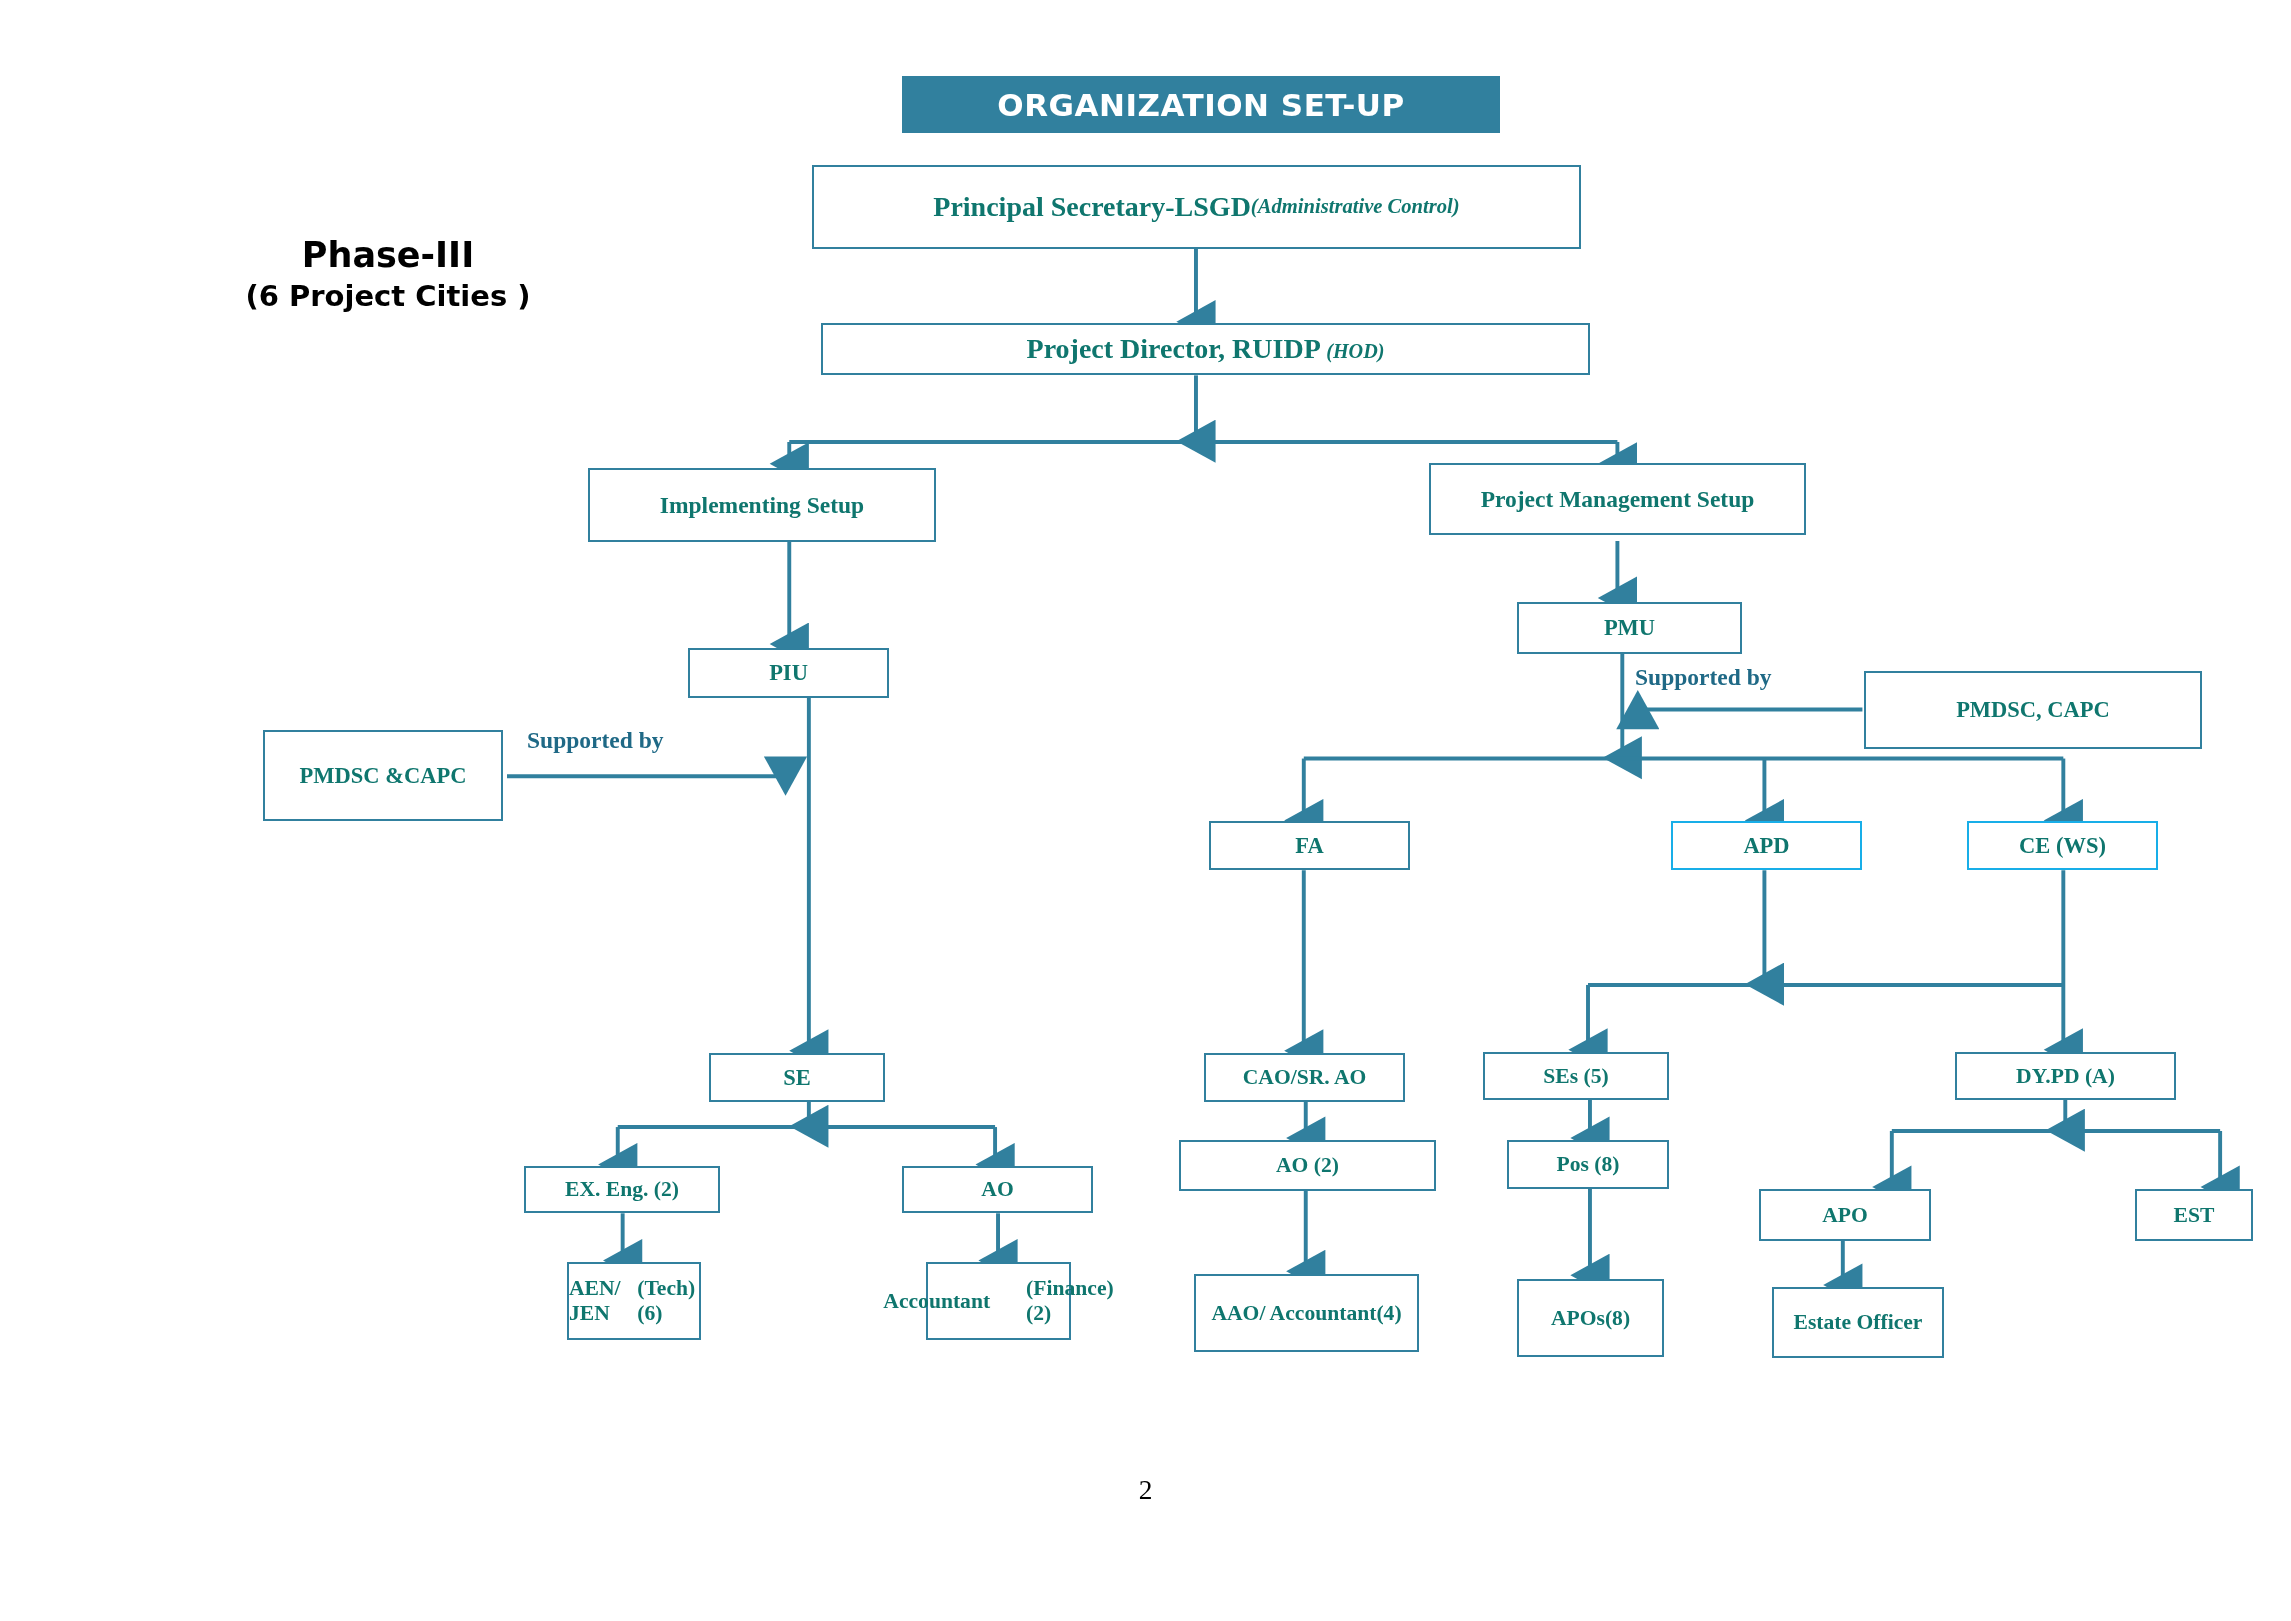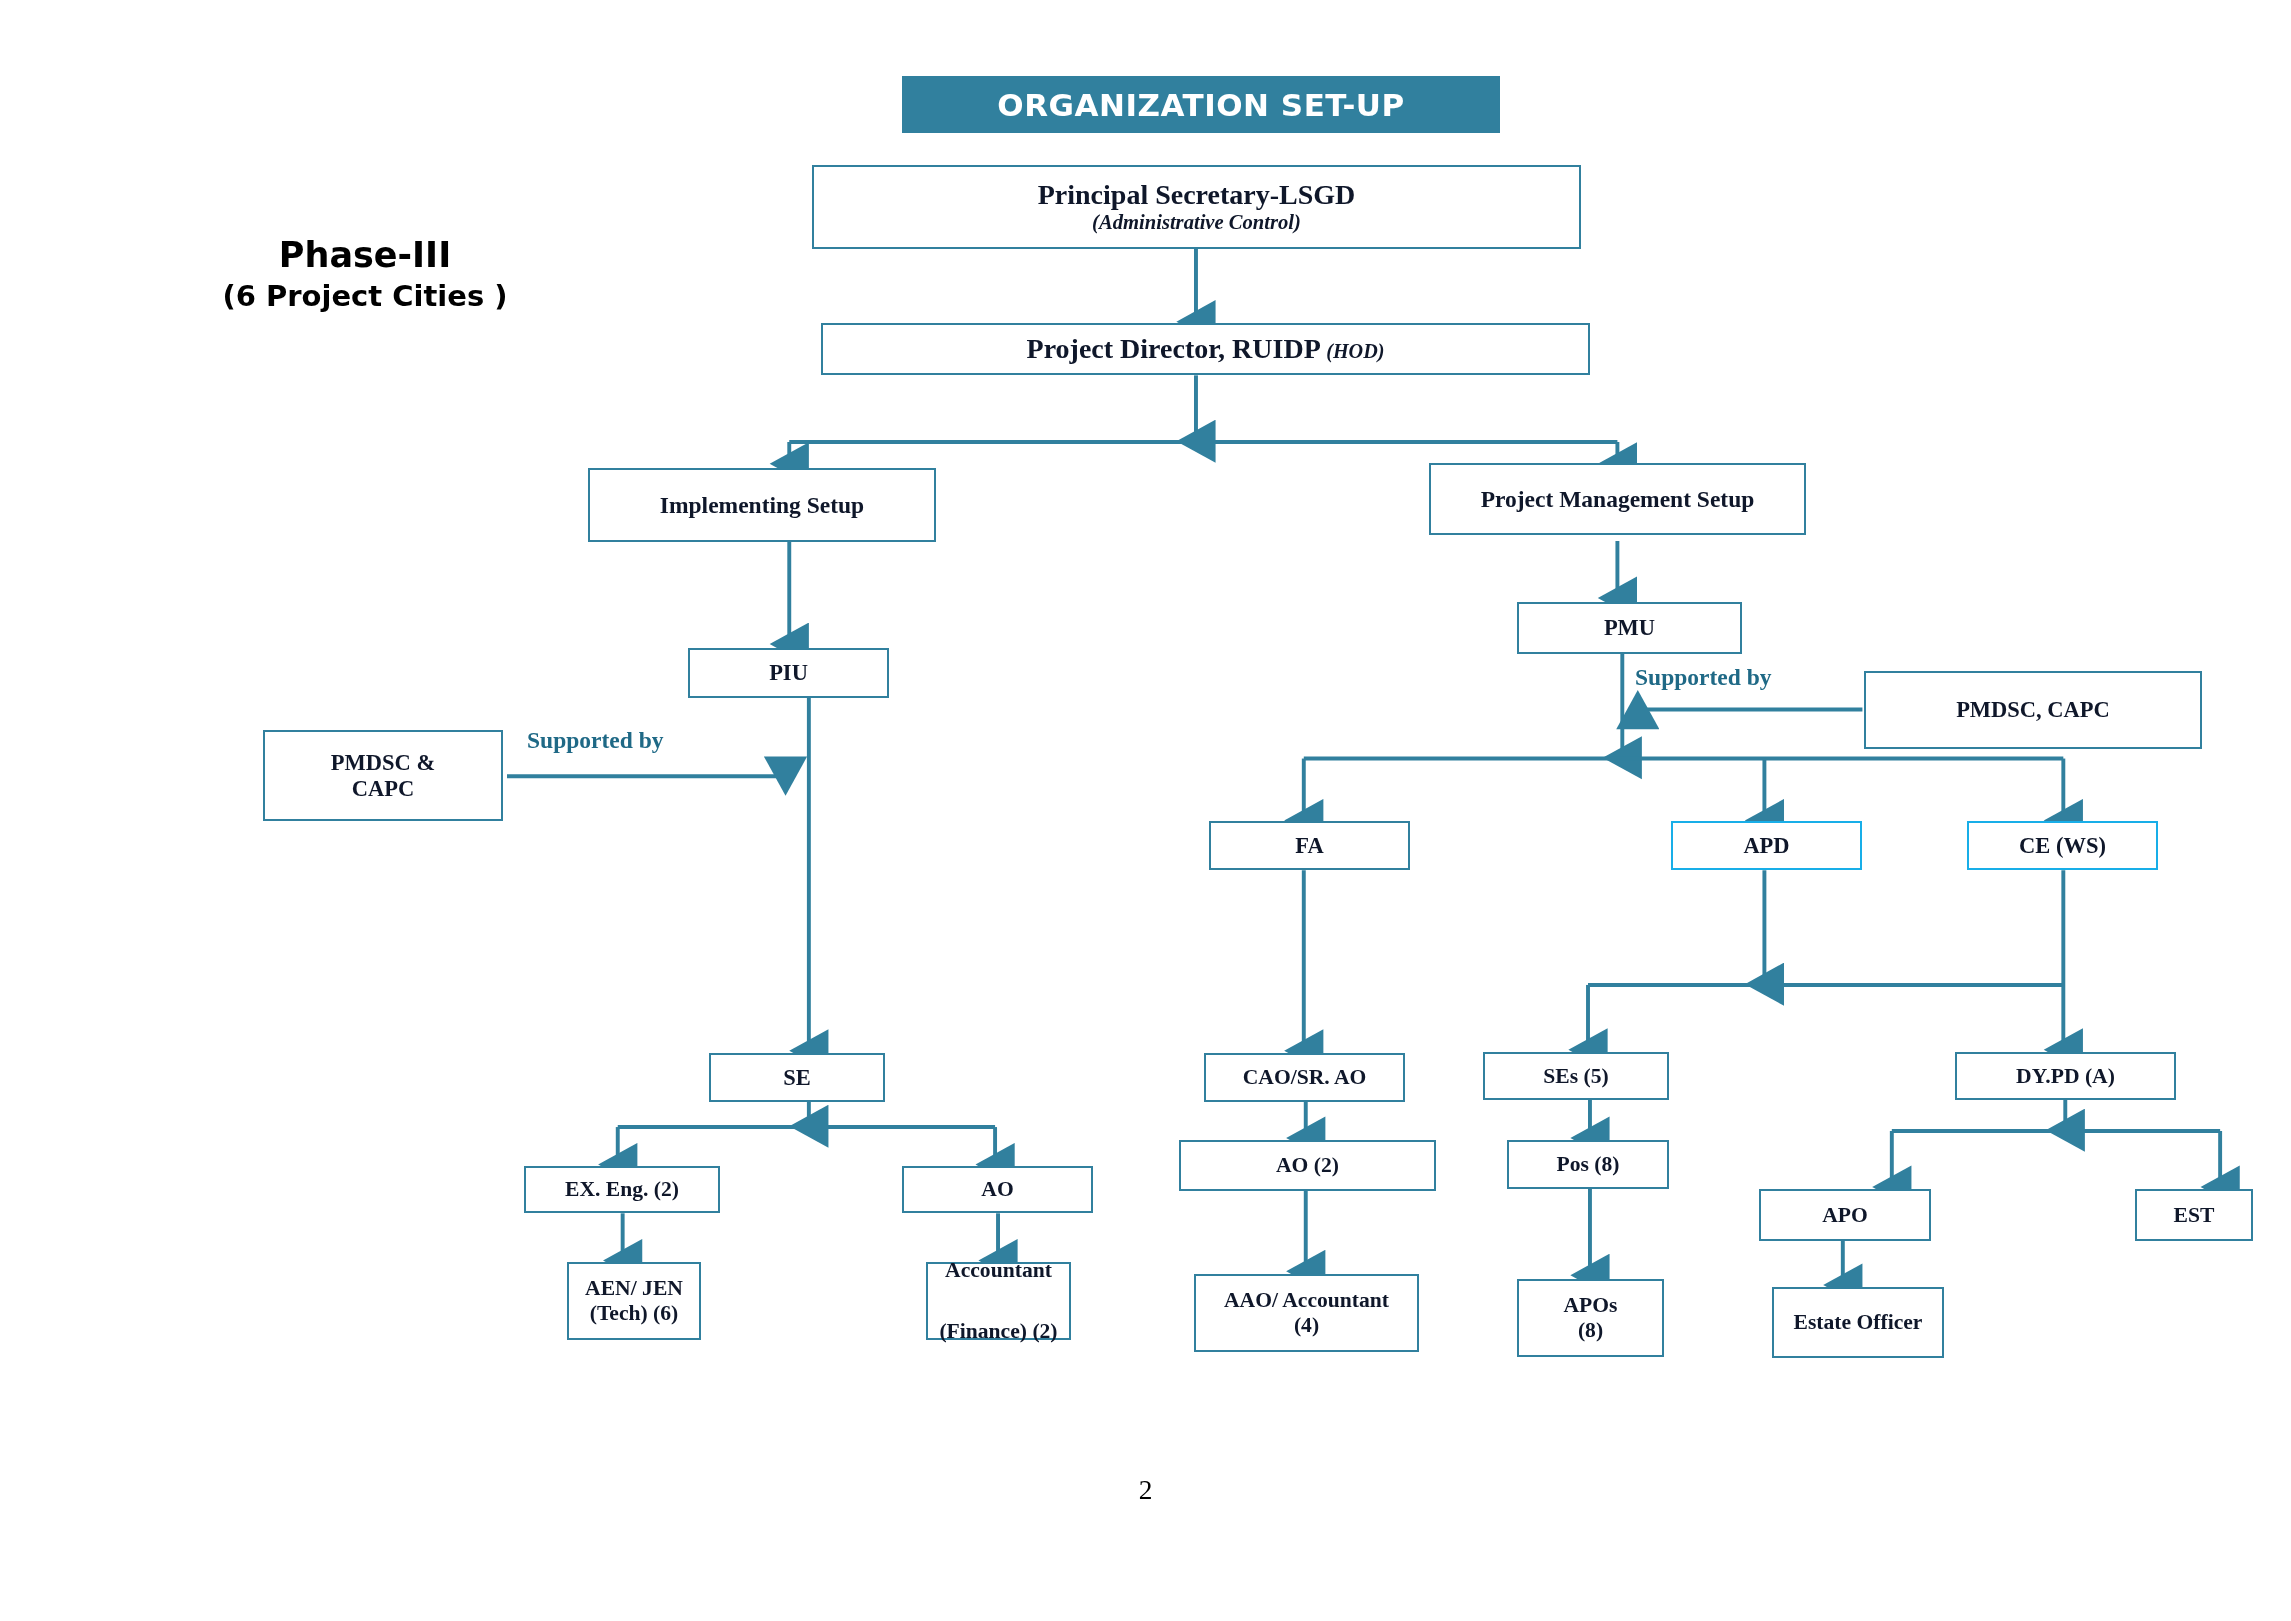--- a/index.html
+++ b/index.html
@@ -49,25 +49,24 @@
   }
   .phase-label .l1 { font-size: 35px; display:block; }
   .phase-label .l2 { font-size: 29px; display:block; }
 
   
   .node {
     position: absolute;
     box-sizing: border-box;
     background: #ffffff;
     border: 2.9px solid #31809E;
-    color: #0f172a;
+    color: #0f766e;
     font-family: "Liberation Serif", serif;
     font-weight: bold;
     display: flex;
-    flex-direction: column;
     align-items: center;
     justify-content: center;
     line-height: 1.14;
   }
   .node.accent {
     border-color: #18AEE8;
   }
   .node .sub {
     font-weight: bold;
     font-style: italic;
@@ -173,21 +172,21 @@
     <line x1="1930" y1="1154" x2="2265" y2="1154"></line>
     <line x1="1930" y1="1154" x2="1930" y2="1210" marker-end="url(#arrow)"></line>
     <line x1="2265" y1="1154" x2="2265" y2="1210" marker-end="url(#arrow)"></line>
 
     <line x1="1880" y1="1266" x2="1880" y2="1310" marker-end="url(#arrow)"></line>
   </g>
 </svg>
 
 <div class="title-banner" style="left:902px; top:76px; width:598px; height:57px;">ORGANIZATION SET-UP</div>
 
-<div class="phase-label" style="left:169px; top:233px; width:392px;">
+<div class="phase-label" style="left:192px; top:233px; width:392px;">
   <span class="l1">Phase-III</span>
   <span class="l2">(6 Project Cities )</span>
 </div>
 
 <div class="node fs-lg" style="left:812px; top:165px; width:769px; height:84px;">
   <div>Principal Secretary-LSGD</div>
   <div class="sub">(Administrative Control)</div>
 </div>
 
 <div class="node fs-lg" style="left:821px; top:323px; width:769px; height:52px;">

